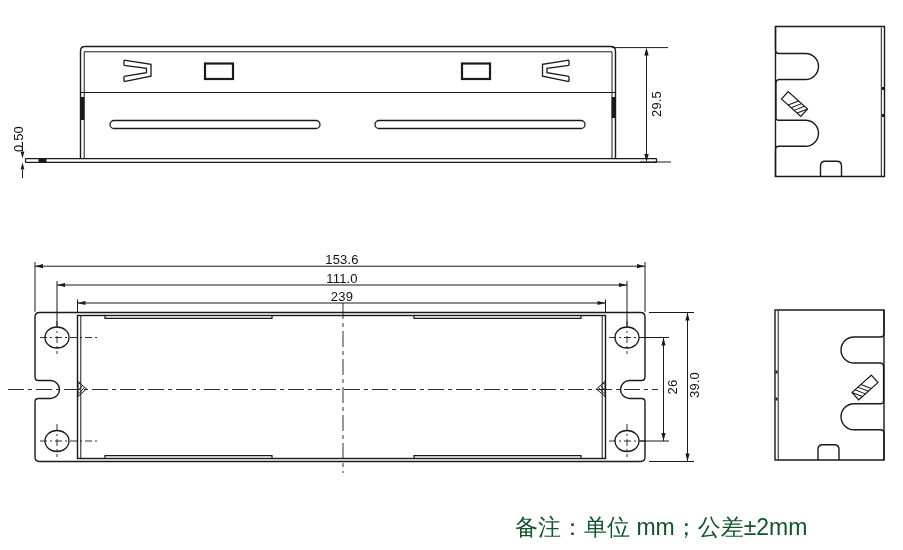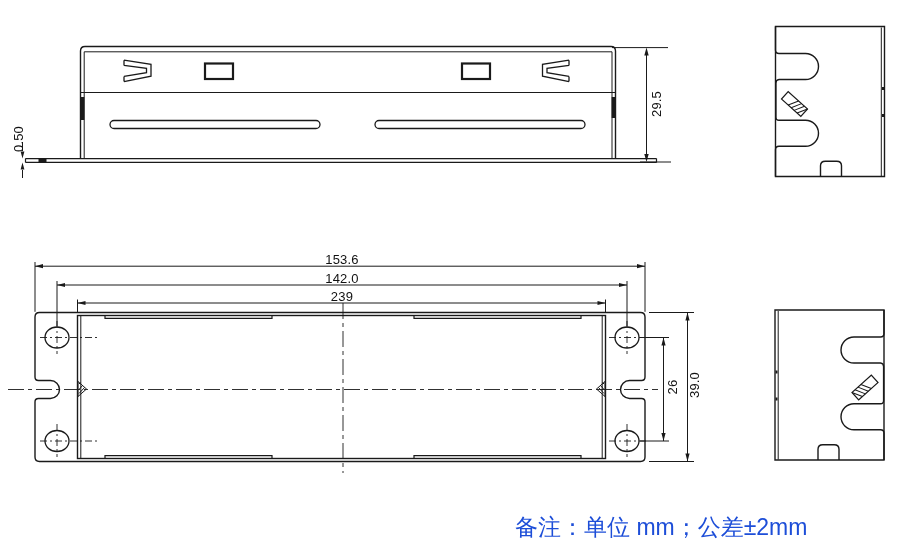--- a/index.html
+++ b/index.html
@@ -9,21 +9,21 @@
     padding-left:16px;
   }
   .canvas svg{position:absolute;left:0;top:0;}
   .dim{
     position:absolute;transform:translate(-50%,-50%);
     font-size:13px;color:#111;white-space:nowrap;letter-spacing:0.2px;
   }
   .dim.vert{transform:translate(-50%,-50%) rotate(-90deg);}
   .note{
     position:absolute;left:515px;top:512px;
-    font-size:23px;font-weight:500;color:#1d4ed8;white-space:nowrap;
+    font-size:23px;font-weight:500;color:#14532d;white-space:nowrap;
   }
 </style>
 </head>
 <body>
 
 <div class="canvas">
 
   <svg width="903" height="550" viewBox="0 0 903 550">
     <g stroke="#1a1a1a" fill="none" stroke-width="1.4" stroke-linecap="butt">
 
@@ -121,21 +121,21 @@
         <path d="M663.5 337.5 l-2.1 8 h4.2 Z M663.5 441 l-2.1 -8 h4.2 Z" fill="#1a1a1a" stroke="none"></path>
       </g>
       <g stroke-width="1">
         <path d="M649 312.5 H694 M649 461.5 H694 M687.5 312.5 V461.5"></path>
         <path d="M687.5 312.5 l-2.1 8 h4.2 Z M687.5 461.5 l-2.1 -8 h4.2 Z" fill="#1a1a1a" stroke="none"></path>
       </g>
     </g>
   </svg>
 
   <div class="dim" style="left:342px;top:259px">153.6</div>
-  <div class="dim" style="left:342px;top:278px">142.0</div>
+  <div class="dim" style="left:342px;top:278px">111.0</div>
   <div class="dim" style="left:342px;top:296px">239</div>
   <div class="dim vert" style="left:656px;top:104px">29.5</div>
   <div class="dim vert" style="left:18px;top:139px">0.50</div>
   <div class="dim vert" style="left:672px;top:387px">26</div>
   <div class="dim vert" style="left:694px;top:385px">39.0</div>
 
   <div class="note">备注：单位 mm；公差±2mm</div>
 
 </div>
 

